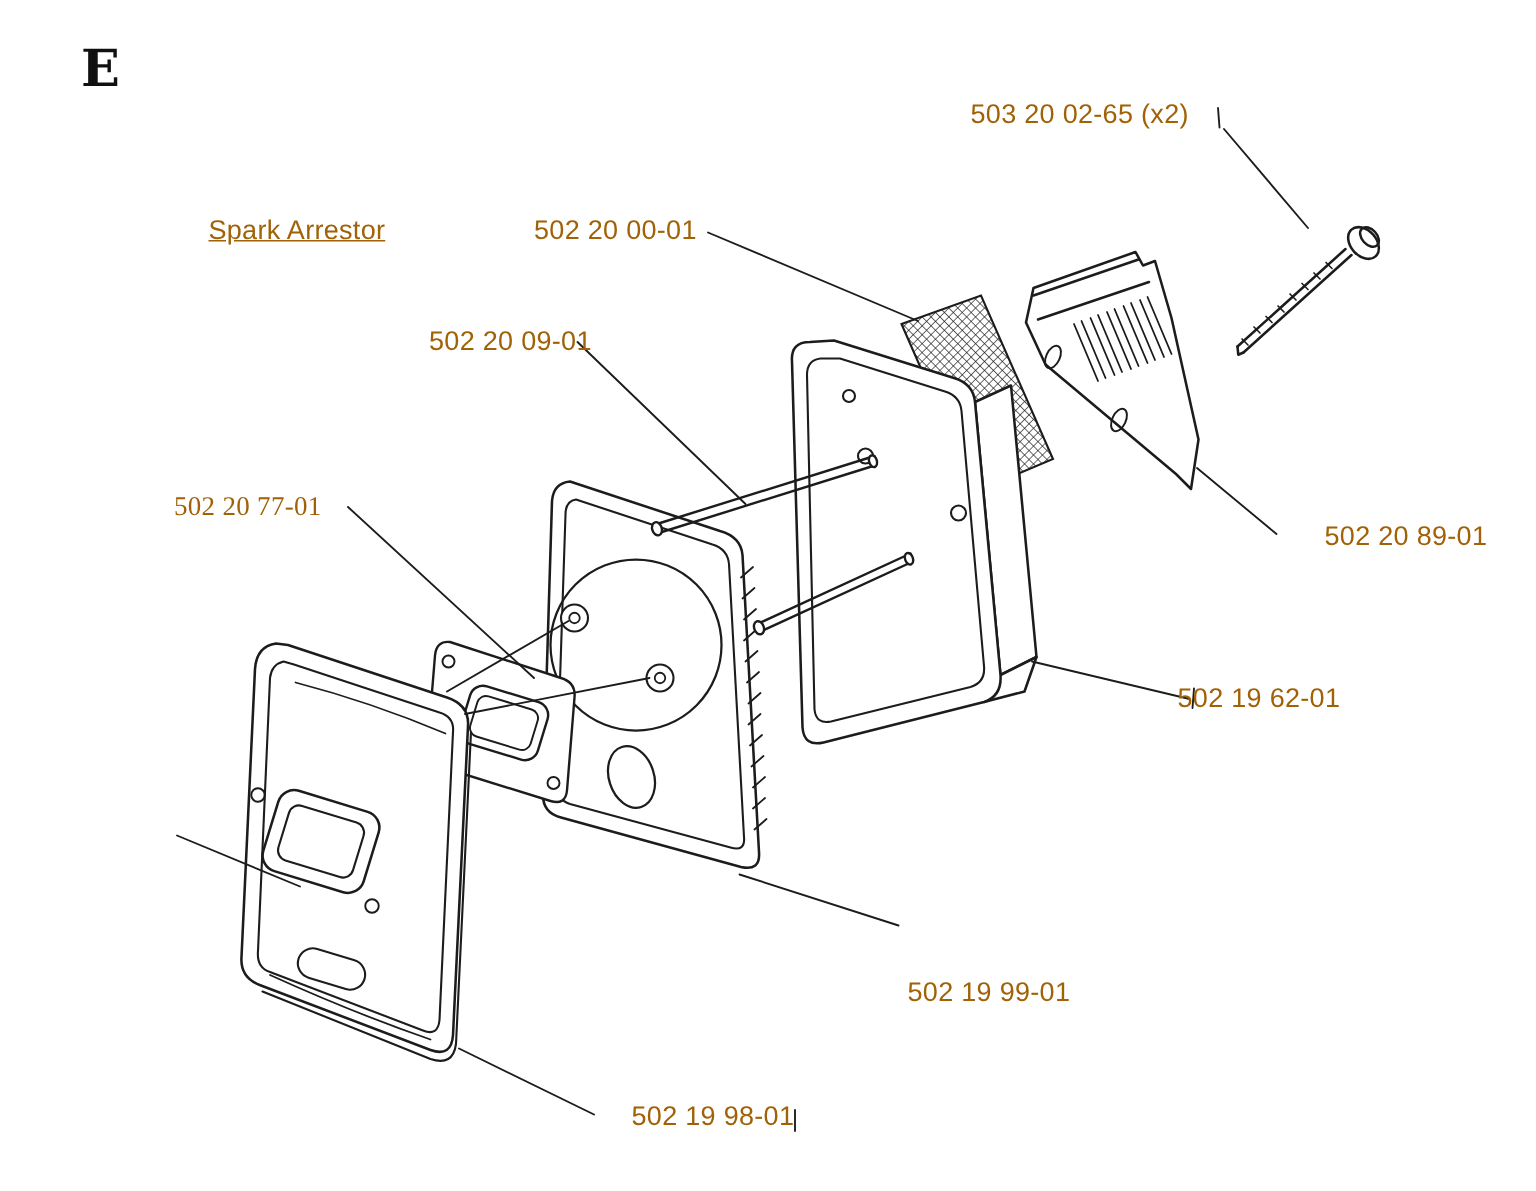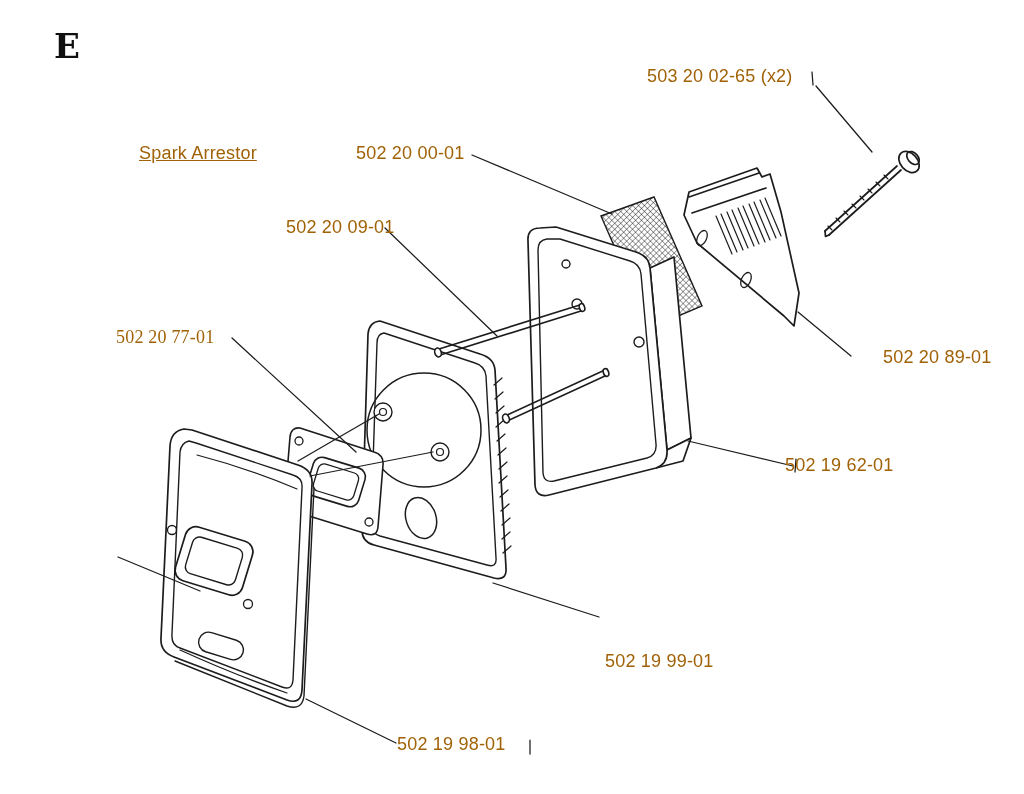--- a/index.html
+++ b/index.html
@@ -162,15 +162,15 @@
   <div class="lbl" style="left:286px;top:217px;">502 20 09-01</div>
 
   <div class="lbl" style="left:116px;top:327px;font-family:Liberation Serif, serif;">502 20 77-01</div>
 
   <div class="lbl" style="left:883px;top:347px;">502 20 89-01</div>
 
   <div class="lbl" style="left:785px;top:455px;">502 19 62-01</div>
 
   <div class="lbl" style="left:605px;top:607px;margin-top:44px;">502 19 99-01</div>
 
-  <div class="lbl" style="left:397px;top:734px;">502 19 98-01</div>
+  <div class="lbl" style="left:421px;top:734px;">502 19 98-01</div>
 
 </div>
 
 </body></html>

